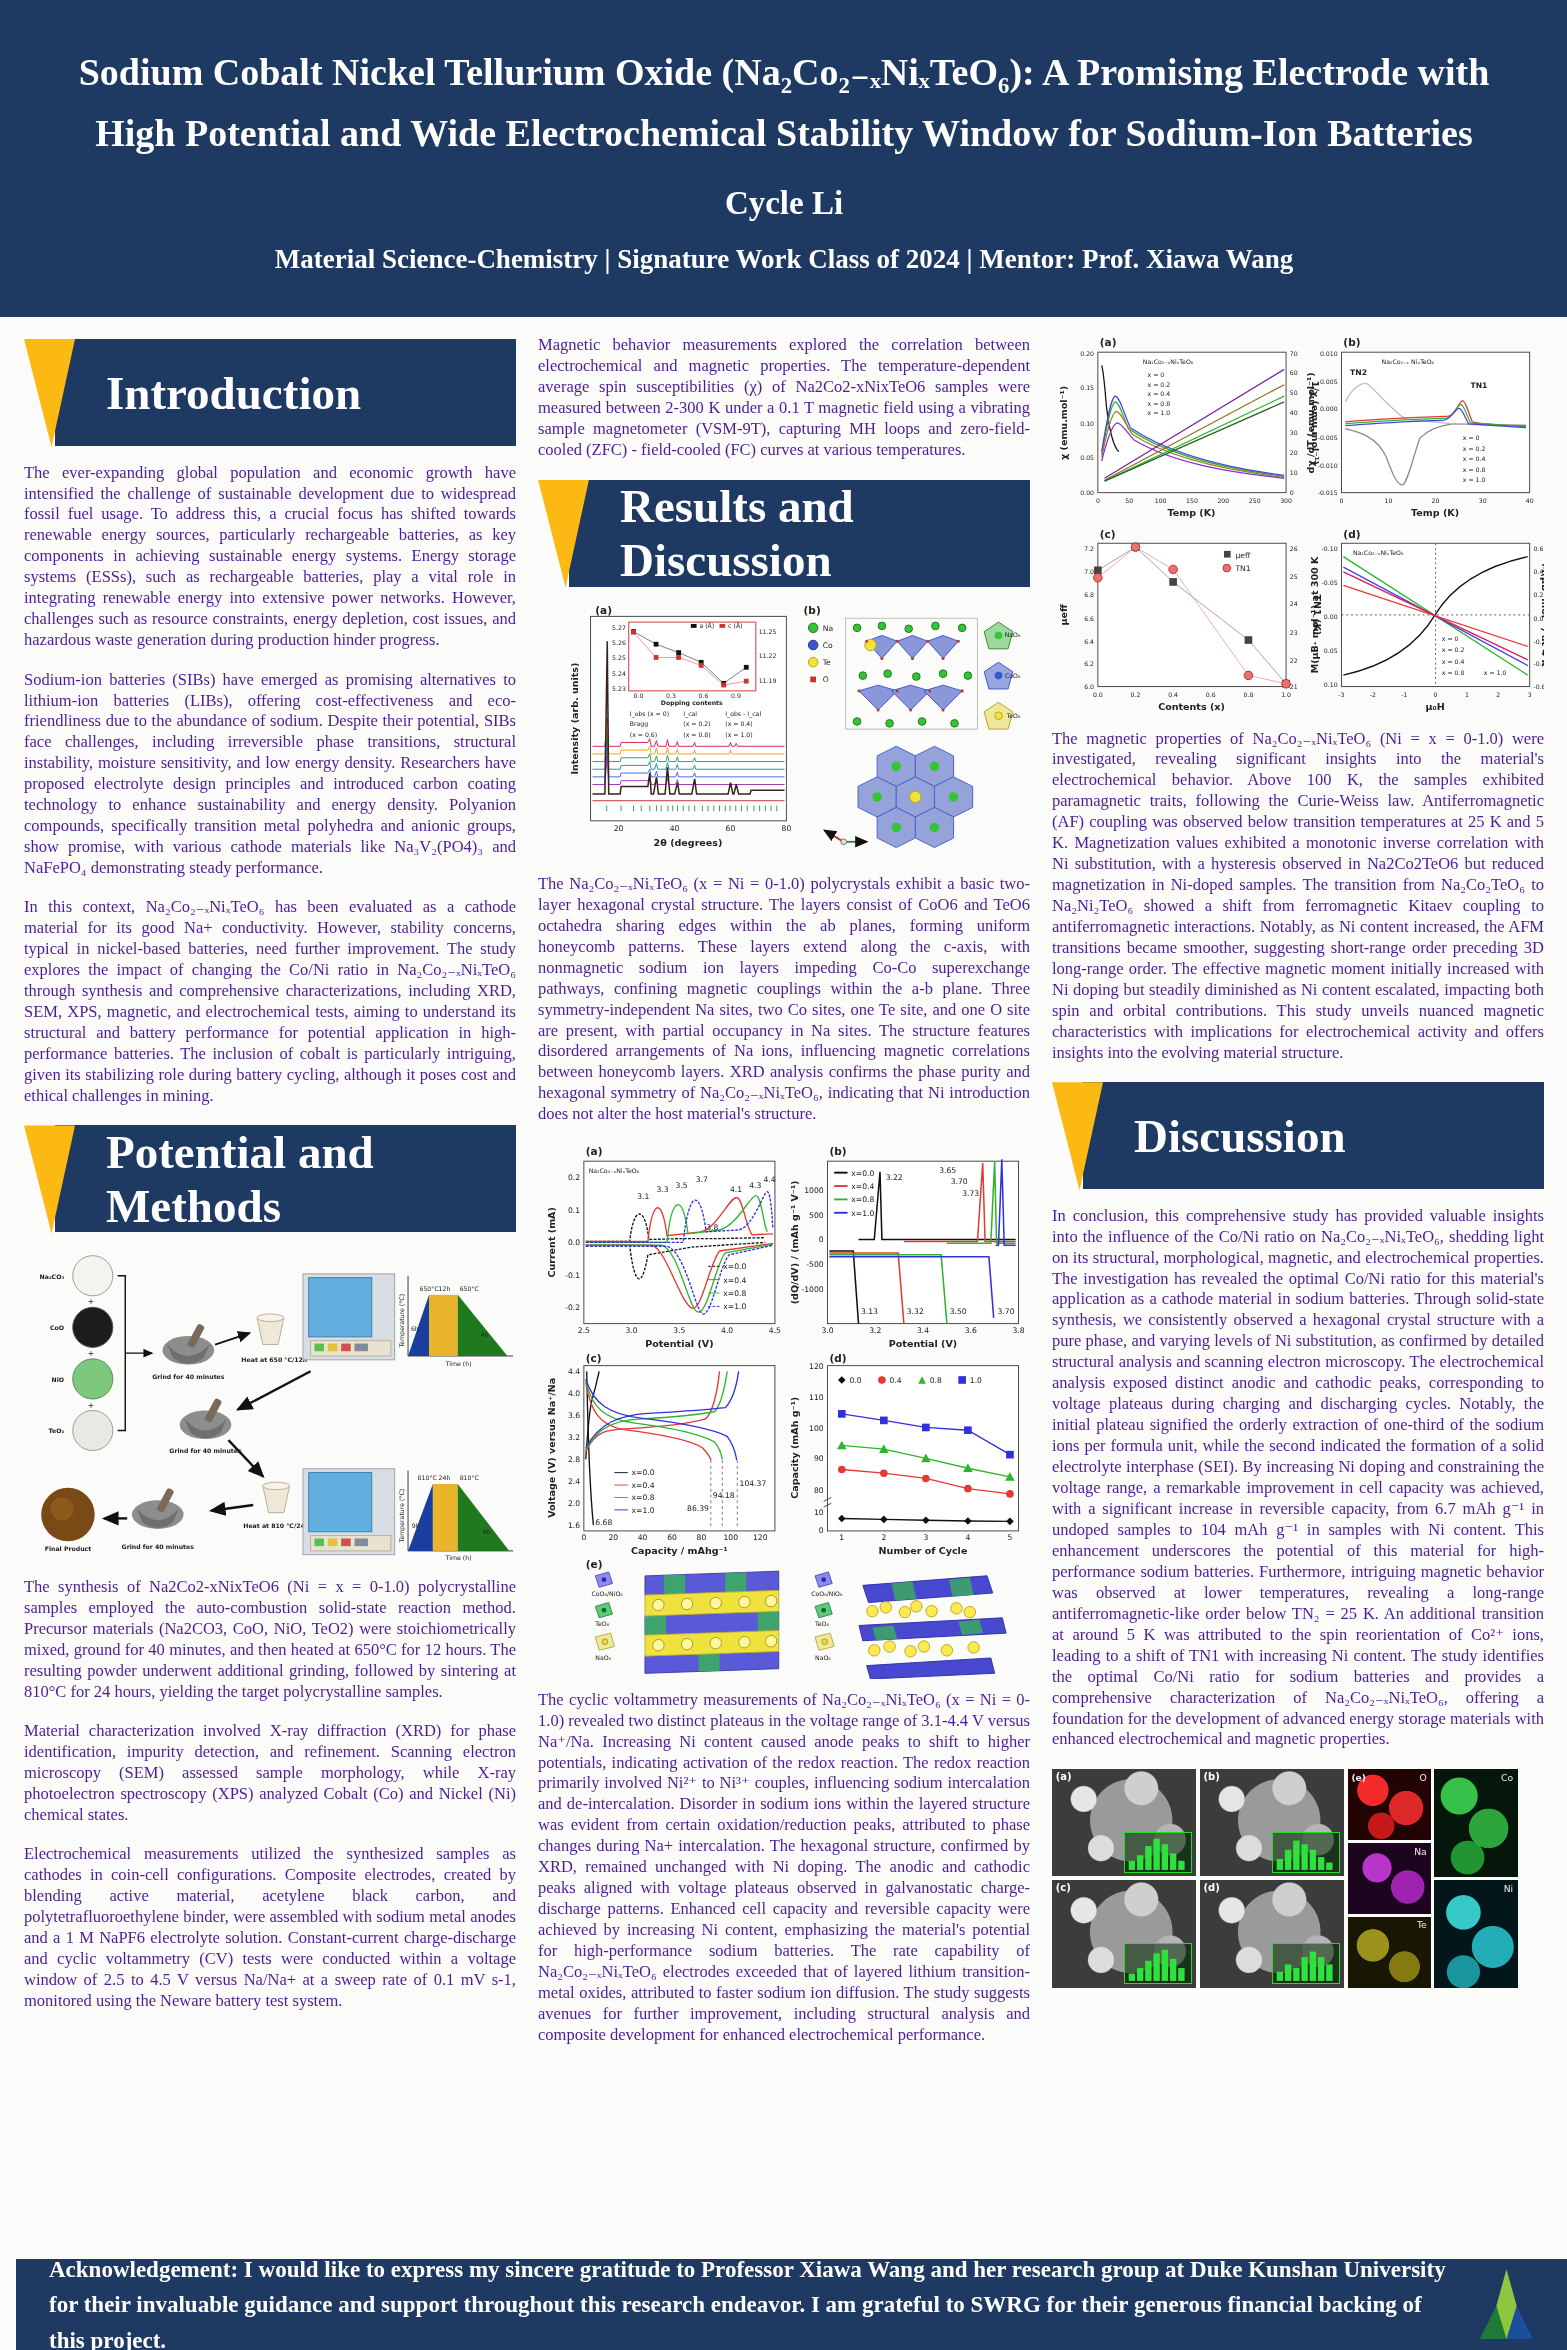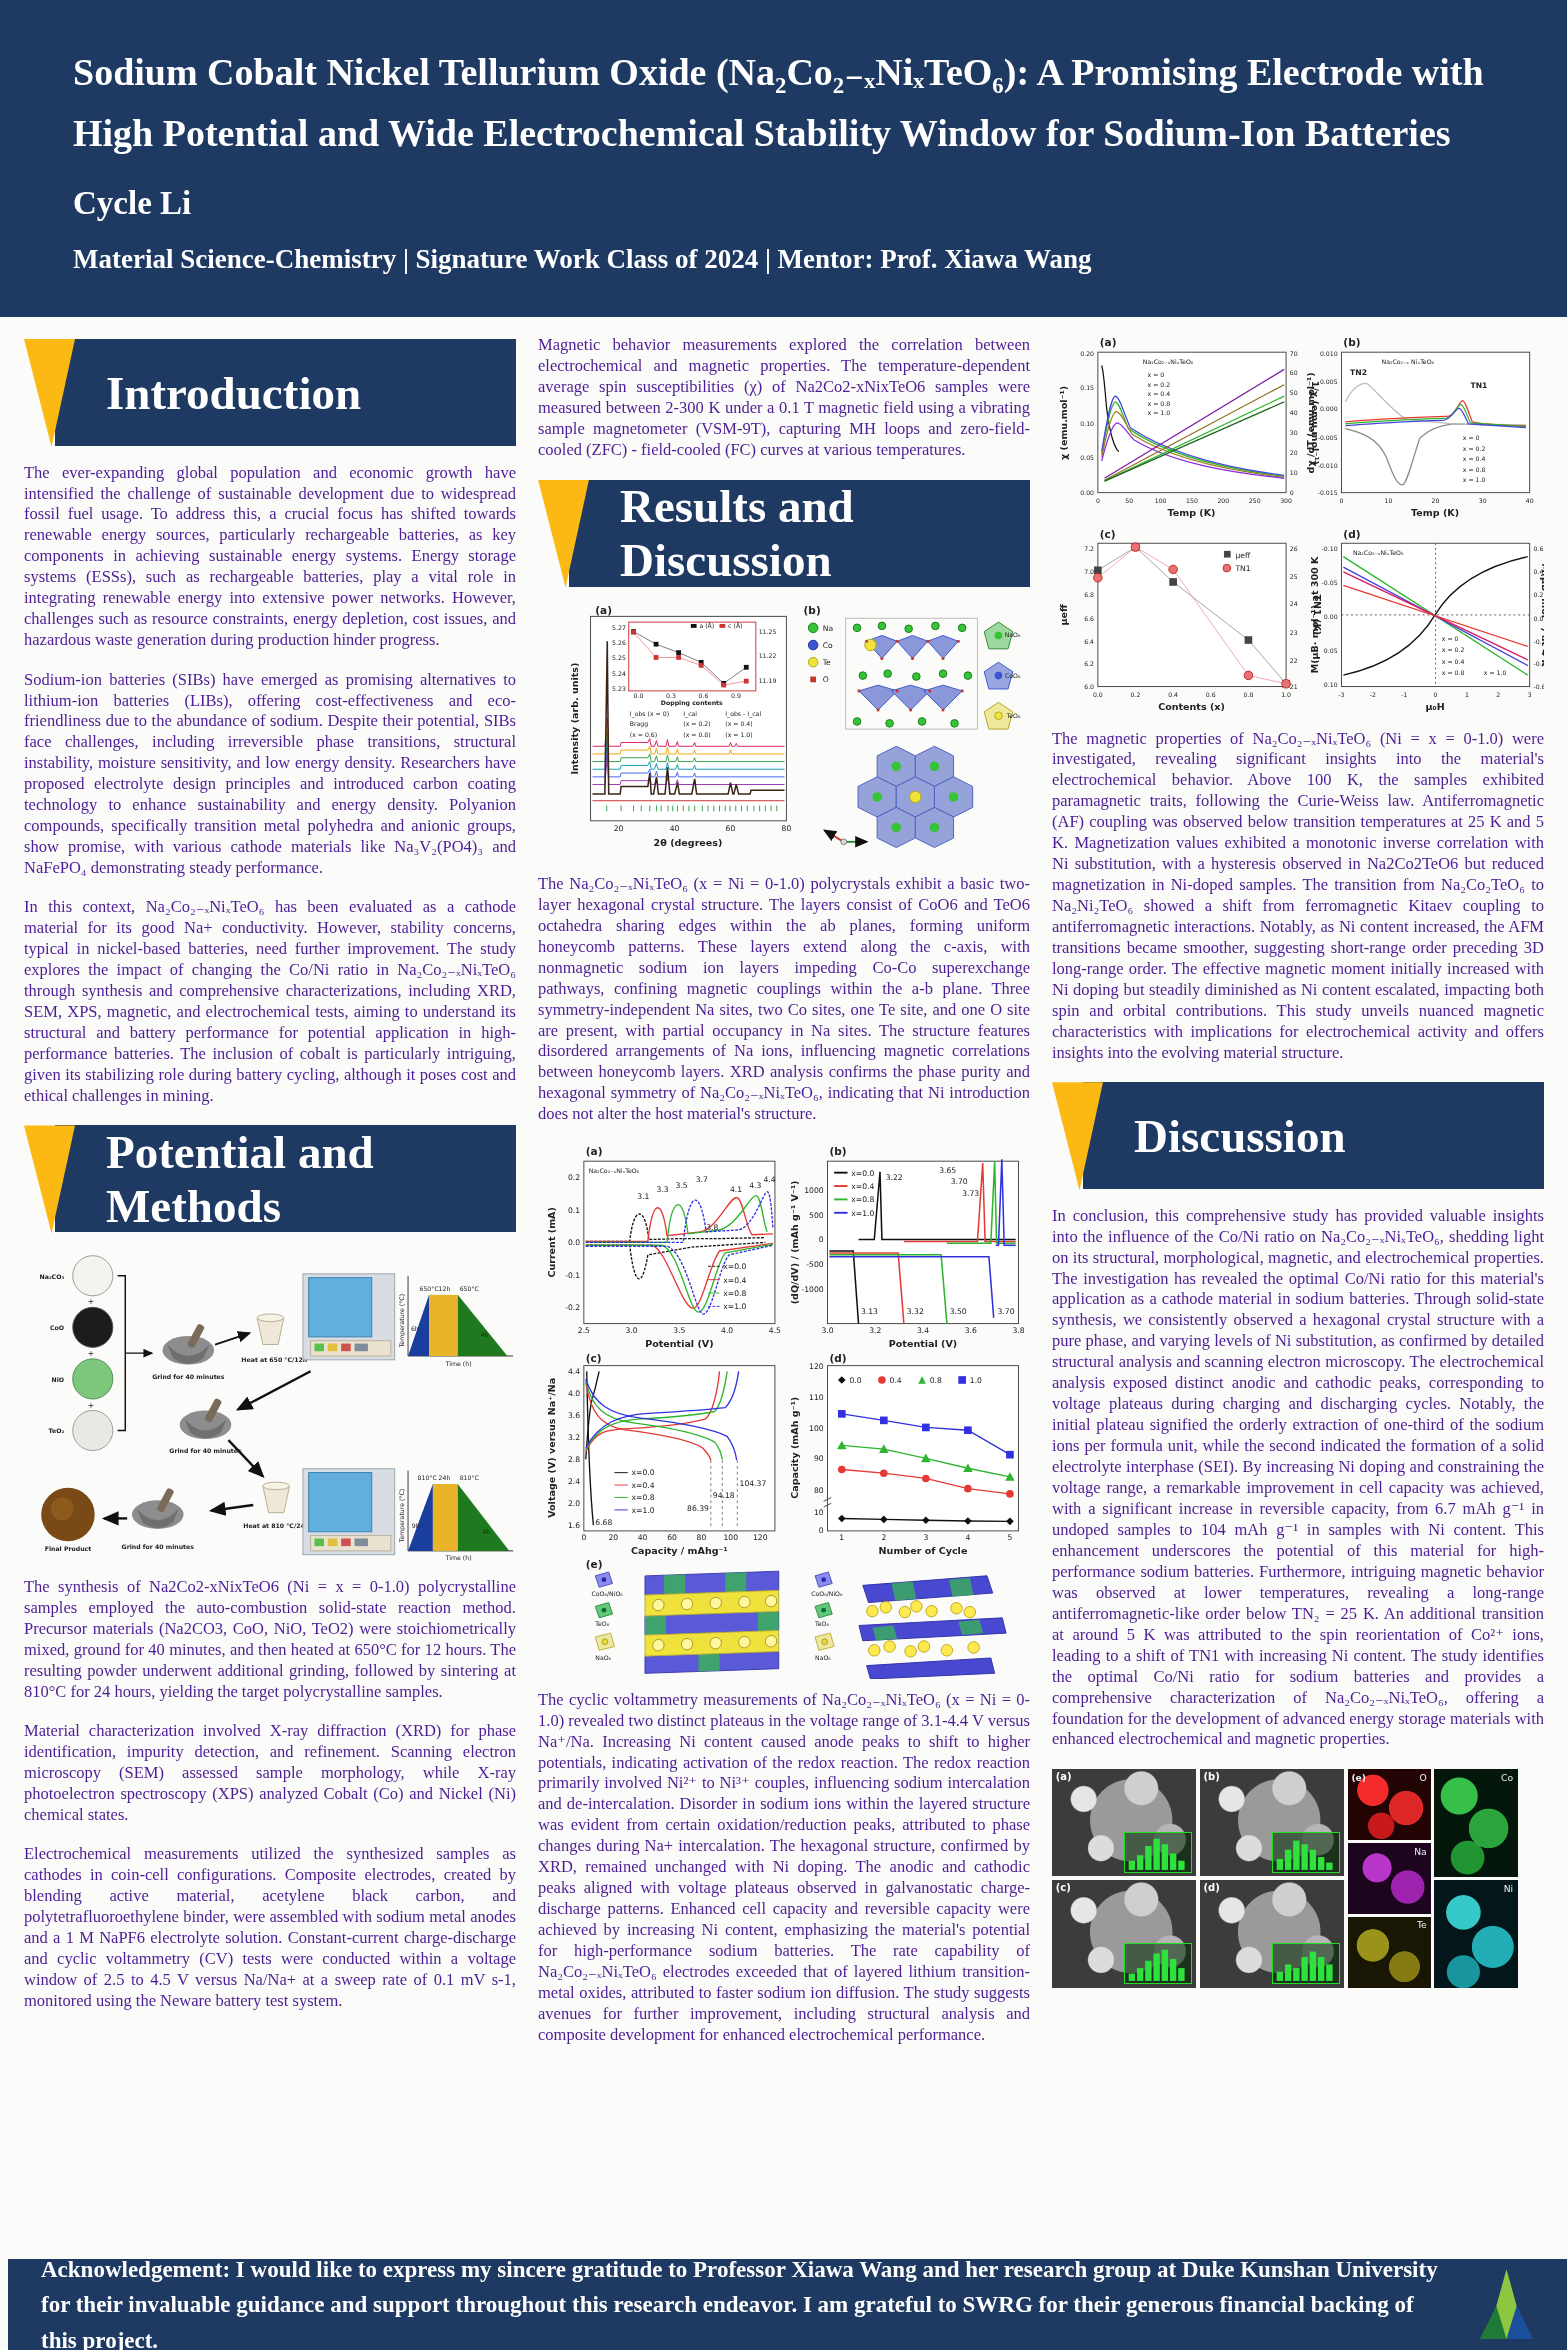--- a/index.html
+++ b/index.html
@@ -1,19 +1,19 @@
 <!DOCTYPE html>
 <html style="font-size:14.7px"><head>
 <meta charset="utf-8">
 <style>
   html,body{margin:0;padding:0;background:#888;}
   .poster{position:relative;width:1568px;height:2351px;background:#fbfbf9;overflow:hidden;
           font-family:"Liberation Serif","DejaVu Serif",serif;}
   
-  .hdr{height:317px;background:#1e3a63;color:#fff;text-align:left;box-sizing:border-box;
+  .hdr{height:317px;background:#1e3a63;color:#fff;text-align:center;box-sizing:border-box;
        display:flex;flex-direction:column;justify-content:center;gap:22px;padding:13px 73px;}
   .hdr .t{font-size:38px;font-weight:bold;line-height:1.6;}
   .hdr .a{font-size:33px;font-weight:bold;}
   .hdr .s{font-size:27px;font-weight:bold;}
   
   .cols{display:grid;grid-template-columns:1fr 1fr 1fr;gap:22px;padding:18.4px 24px 0 24px;
         height:1924px;box-sizing:border-box;overflow:hidden;}
   .col{min-width:0;}
   
   .sec{position:relative;height:107px;margin:3.7px 0 16.5px 0;}
@@ -48,21 +48,21 @@
   .edsR{display:grid;grid-template-rows:1fr 1fr;gap:2.8px;}
   .map{position:relative;}
   .map .el{position:absolute;right:4.6px;top:2.8px;color:#eee;font:9.2px "DejaVu Sans",sans-serif;}
   .map .pl{position:absolute;left:3.7px;top:2.8px;color:#eee;font:bold 9.2px "DejaVu Sans",sans-serif;}
   .map-o{background:radial-gradient(circle at 30% 30%,rgba(255,45,45,.95) 0 20%,transparent 21%),radial-gradient(circle at 70% 55%,rgba(255,45,45,.85) 0 24%,transparent 25%),radial-gradient(circle at 40% 80%,rgba(240,30,30,.8) 0 17%,transparent 18%),#230404;}
   .map-na{background:radial-gradient(circle at 35% 35%,rgba(200,60,220,.9) 0 20%,transparent 21%),radial-gradient(circle at 72% 62%,rgba(180,40,200,.85) 0 22%,transparent 23%),#1d0520;}
   .map-te{background:radial-gradient(circle at 30% 40%,rgba(170,160,30,.9) 0 22%,transparent 23%),radial-gradient(circle at 68% 70%,rgba(150,140,20,.85) 0 20%,transparent 21%),#191703;}
   .map-co{background:radial-gradient(circle at 30% 25%,rgba(60,210,80,.9) 0 18%,transparent 19%),radial-gradient(circle at 65% 55%,rgba(50,190,70,.85) 0 24%,transparent 25%),radial-gradient(circle at 40% 82%,rgba(40,180,60,.8) 0 16%,transparent 17%),#04170a;}
   .map-ni{background:radial-gradient(circle at 35% 30%,rgba(60,220,220,.9) 0 18%,transparent 19%),radial-gradient(circle at 70% 62%,rgba(40,200,210,.85) 0 23%,transparent 24%),radial-gradient(circle at 35% 85%,rgba(30,180,190,.8) 0 15%,transparent 16%),#03171a;}
   
-  .ftr{position:absolute;left:8px;right:0;bottom:0;height:92px;background:#1e3a63;color:#fff;
+  .ftr{position:absolute;left:16px;right:0;bottom:0;height:92px;background:#1e3a63;color:#fff;
        display:flex;align-items:center;gap:26px;padding:0 33px;box-sizing:border-box;justify-content:flex-end;}
   .ftr .ack{flex:1;font-size:23px;font-weight:bold;line-height:1.55;}
 </style>
 </head>
 <body>
 
 <div class="poster">
 
   <div class="hdr">
     <div class="t">Sodium Cobalt Nickel Tellurium Oxide (Na₂Co₂₋ₓNiₓTeO₆): A Promising Electrode with High Potential and Wide Electrochemical Stability Window for Sodium-Ion Batteries</div>

